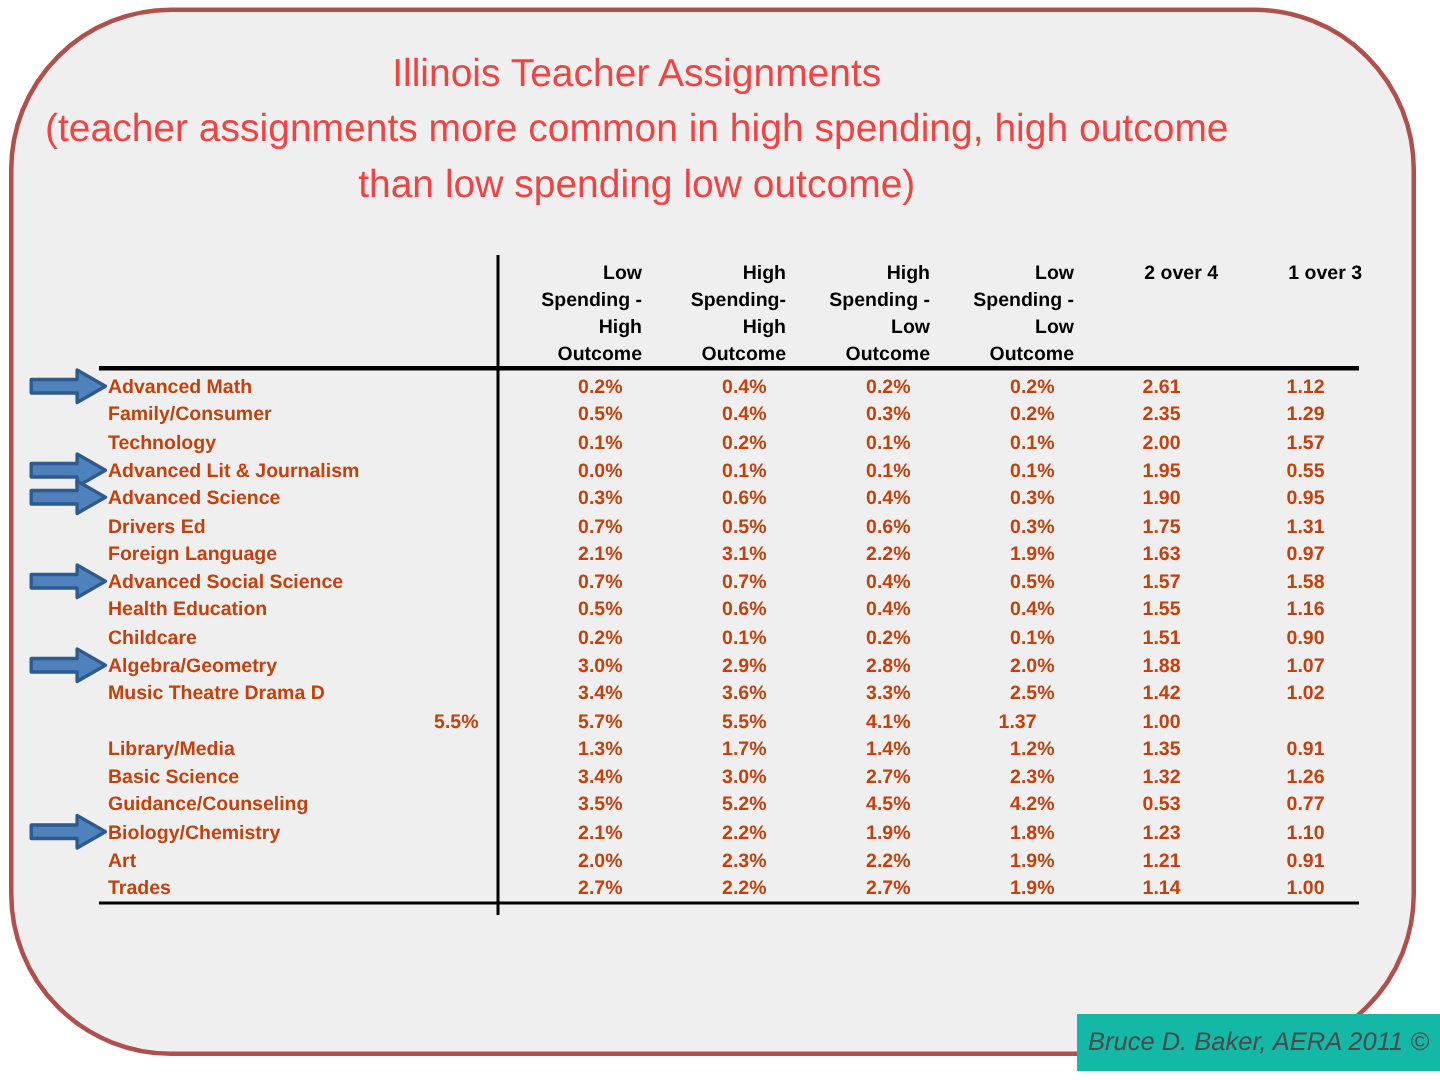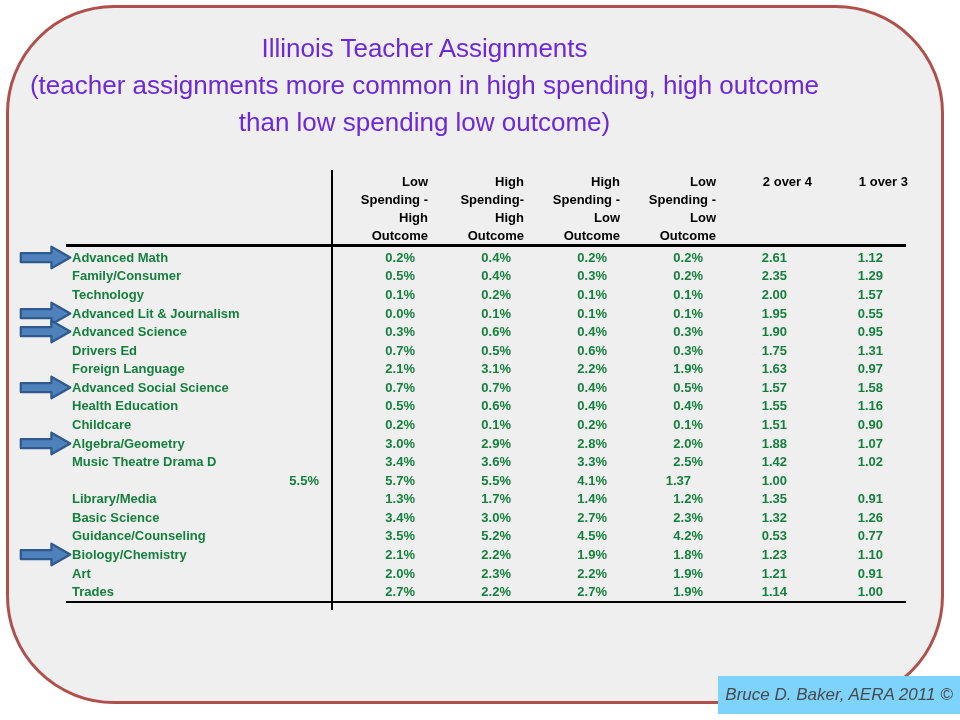--- a/index.html
+++ b/index.html
@@ -22,21 +22,21 @@
     box-sizing: border-box;
   }
 
   .title {
     position: absolute;
     left: 0; top: 30px;
     width: 849px;
     text-align: center;
     font-size: 26px;
     line-height: 37px;
-    color: #6d28d9;
+    color: #ef4444;
     letter-spacing: 0px;
   }
 
   
   .tbl-header {
     position: absolute;
     left: 66px; top: 173px;
     width: 842px;
     display: grid;
     grid-template-columns: 266px repeat(6, 96px);
@@ -74,37 +74,37 @@
     left: 66px; top: 248px;
     width: 842px;
   }
   .data-row {
     display: grid;
     grid-template-columns: 266px repeat(6, 96px);
     height: 18.58px;
     align-items: center;
     font-weight: bold;
     font-size: 13px;
-    color: #15803d;
+    color: #c2410c;
   }
   .label-cell { padding-left: 6px; white-space: nowrap; }
   .num-cell { text-align: right; padding-right: 13px; }
   .num-cell.ratio { padding-right: 25px; }
 
   .arrow {
     position: absolute;
     left: 17px;
     width: 58px; height: 27px;
   }
 
   .credit-box {
     position: absolute;
     left: 718px; top: 676px;
     width: 242px; height: 38px;
-    background: #7dd3fc;
+    background: #14b8a6;
     z-index: 5;
     display: flex;
     align-items: center;
     justify-content: center;
   }
   .credit-text {
     font-style: italic;
     font-size: 17px;
     color: #4a4a4a;
     white-space: nowrap;

